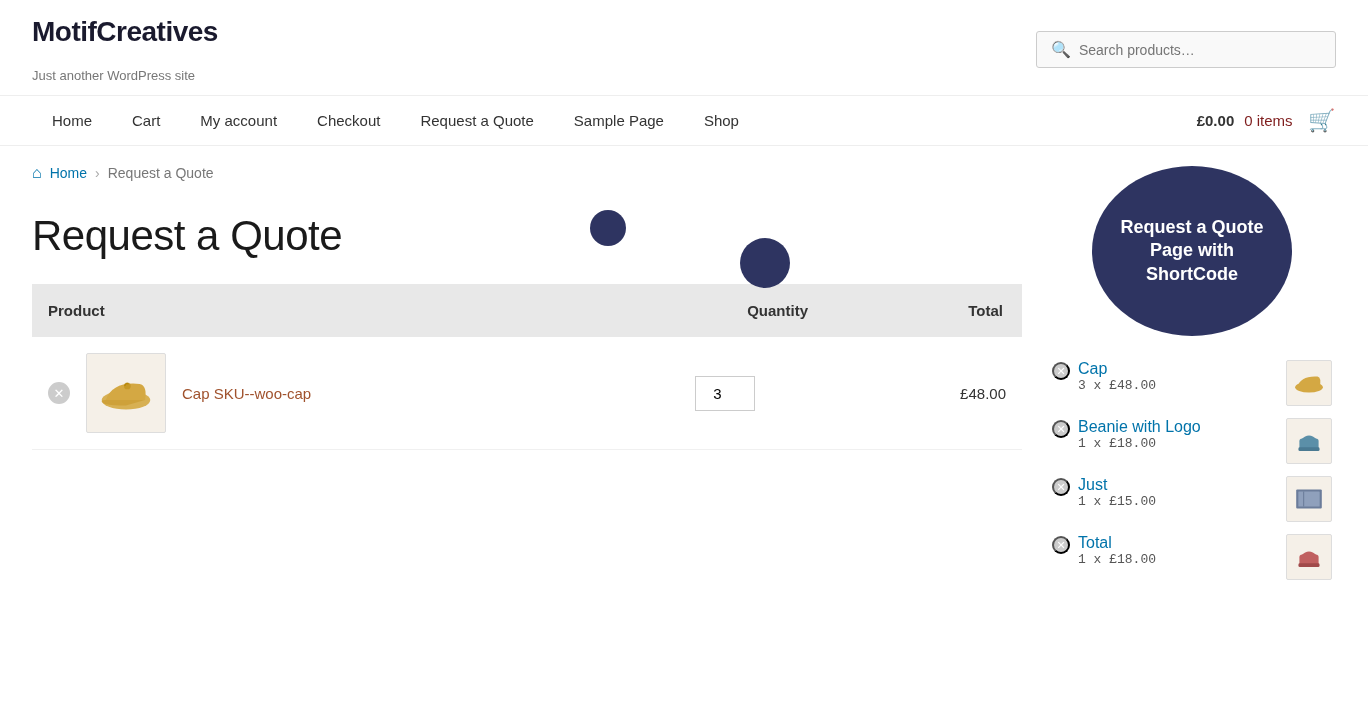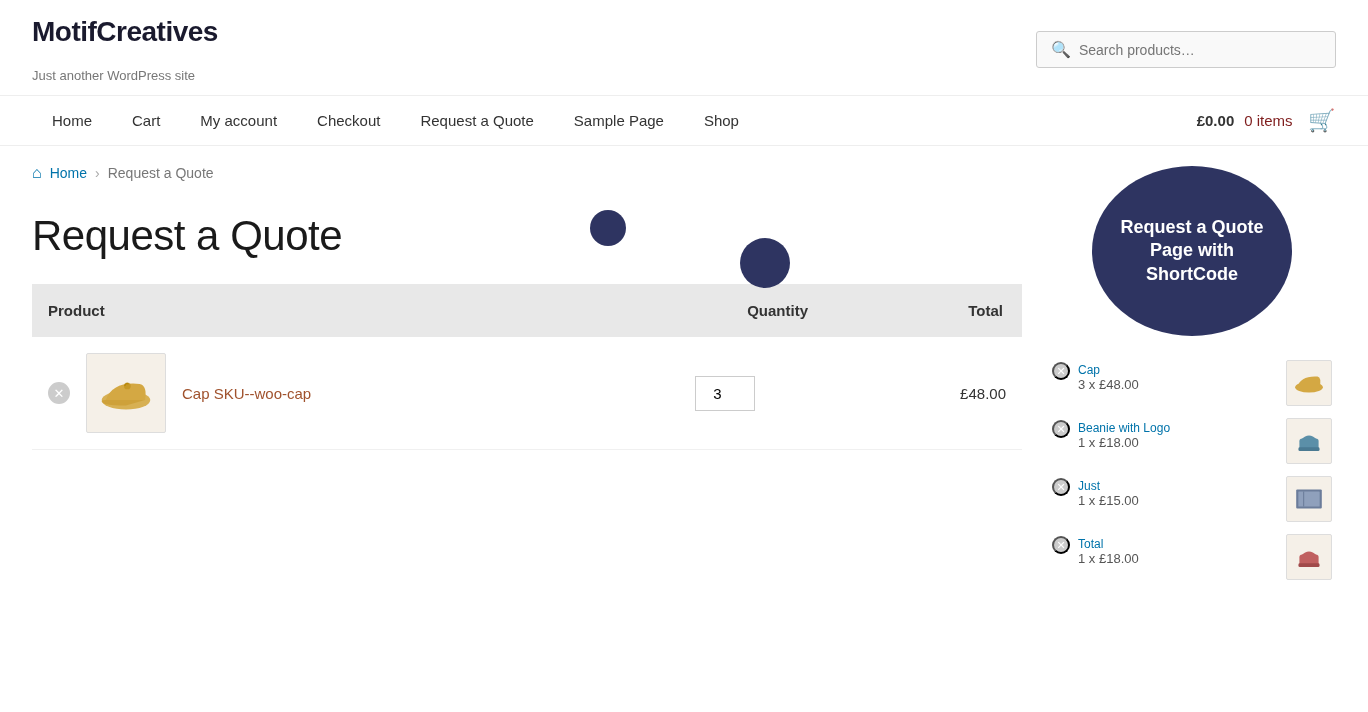--- a/index.html
+++ b/index.html
@@ -213,22 +213,22 @@
       border-radius: 50%;
       background: #ccc;
       color: #fff;
       font-size: 11px;
       cursor: pointer;
       display: flex; align-items: center; justify-content: center;
       flex-shrink: 0;
       margin-top: 2px;
     }
     .quote-list-info { flex: 1; }
-    .quote-list-name { color: #0073aa; text-decoration: none; font-size: 12px; }
-    .quote-list-meta { font-size: 13px; color: #555; }
+    .quote-list-name { color: #0073aa; text-decoration: none; font-size: 16px; }
+    .quote-list-meta { font-size: 13px; color: #555; font-family: Liberation Mono, monospace; }
     .quote-list-thumb {
       width: 46px; height: 46px;
       background: #f5f0e8;
       border: 1px solid #ddd;
       display: flex; align-items: center; justify-content: center;
       border-radius: 2px;
       flex-shrink: 0;
     }
     .thumb-sm { width: 32px; height: 24px; }
 

